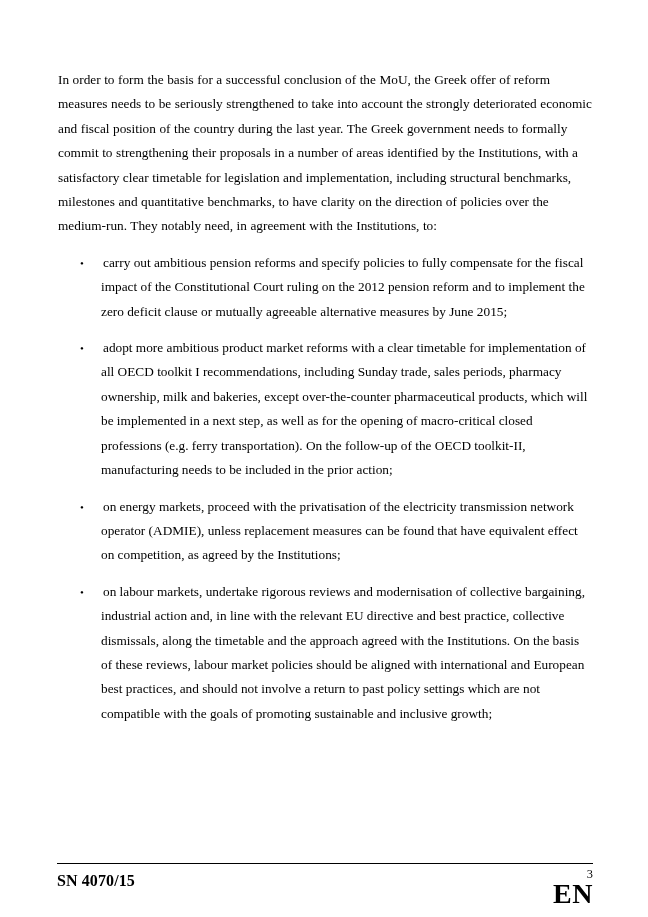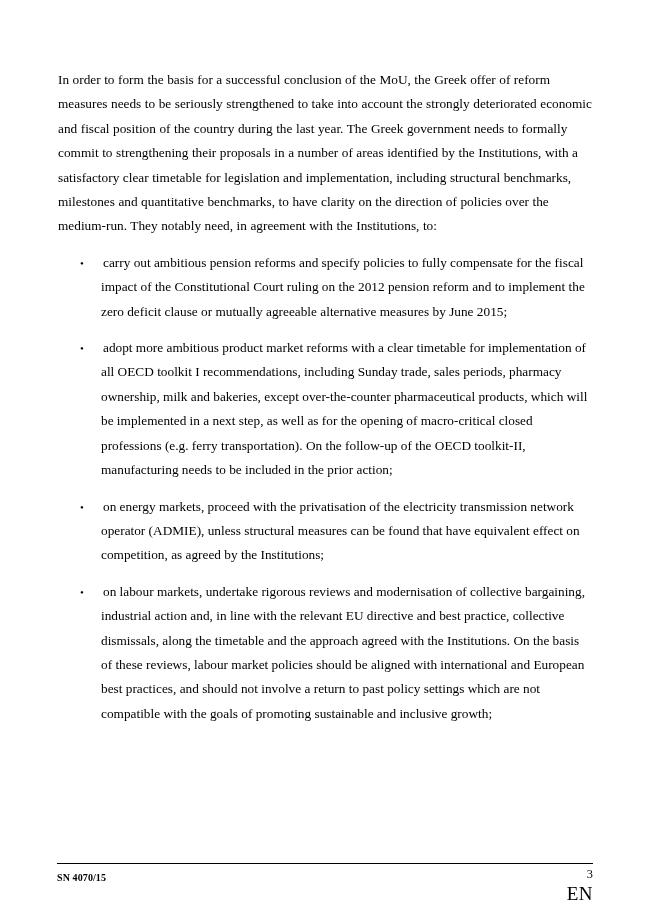--- a/index.html
+++ b/index.html
@@ -80,43 +80,43 @@
     height: 0;
   }
   .footer-row {
     position: relative;
     height: 46px;
   }
   .doc-ref {
     position: absolute;
     left: 0;
     top: 8px;
-    font-size: 10px;
+    font-size: 16px;
     font-weight: bold;
     font-family: "Liberation Serif", "DejaVu Serif", serif;
     letter-spacing: 0.1px;
   }
   .page-meta {
     position: absolute;
     right: 0;
     top: 3px;
     text-align: right;
     width: 120px;
   }
   .page-number {
     display: block;
     font-size: 12.4px;
     line-height: 14px;
     font-family: "Liberation Serif", "DejaVu Serif", serif;
   }
   .lang-code {
     display: block;
-    font-size: 19px;
+    font-size: 28px;
     line-height: 25px;
-    font-weight: normal;
+    font-weight: bold;
     font-family: "Liberation Serif", "DejaVu Serif", serif;
     letter-spacing: 0.5px;
   }
 </style>
 </head>
 <body>
 
 <div class="page">
 
   <div class="content">
@@ -130,21 +130,21 @@
         <span class="bullet-text">carry out ambitious pension reforms and specify policies to fully compensate for the fiscal impact of the Constitutional Court ruling on the 2012 pension reform and to implement the zero deficit clause or mutually agreeable alternative measures by June 2015;</span>
       </li>
 
       <li class="bullet-item">
         <span class="marker">•</span>
         <span class="bullet-text">adopt more ambitious product market reforms with a clear timetable for implementation of all OECD toolkit I recommendations, including Sunday trade, sales periods, pharmacy ownership, milk and bakeries, except over-the-counter pharmaceutical products, which will be implemented in a next step, as well as for the opening of macro-critical closed professions (e.g. ferry transportation). On the follow-up of the OECD toolkit-II, manufacturing needs to be included in the prior action;</span>
       </li>
 
       <li class="bullet-item">
         <span class="marker">•</span>
-        <span class="bullet-text">on energy markets, proceed with the privatisation of the electricity transmission network operator (ADMIE), unless structural measures can be found that have equivalent effect on competition, as agreed by the Institutions;</span>
+        <span class="bullet-text">on energy markets, proceed with the privatisation of the electricity transmission network operator (ADMIE), unless replacement measures can be found that have equivalent effect on competition, as agreed by the Institutions;</span>
       </li>
 
       <li class="bullet-item">
         <span class="marker">•</span>
         <span class="bullet-text">on labour markets, undertake rigorous reviews and modernisation of collective bargaining, industrial action and, in line with the relevant EU directive and best practice, collective dismissals, along the timetable and the approach agreed with the Institutions. On the basis of these reviews, labour market policies should be aligned with international and European best practices, and should not involve a return to past policy settings which are not compatible with the goals of promoting sustainable and inclusive growth;</span>
       </li>
 
     </ul>
 
   </div>

